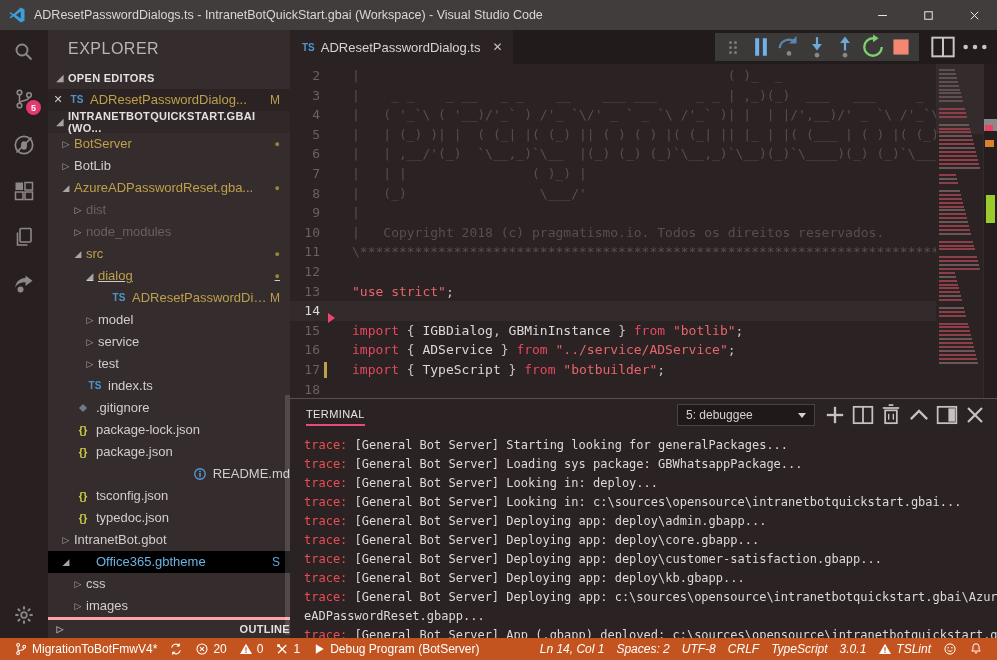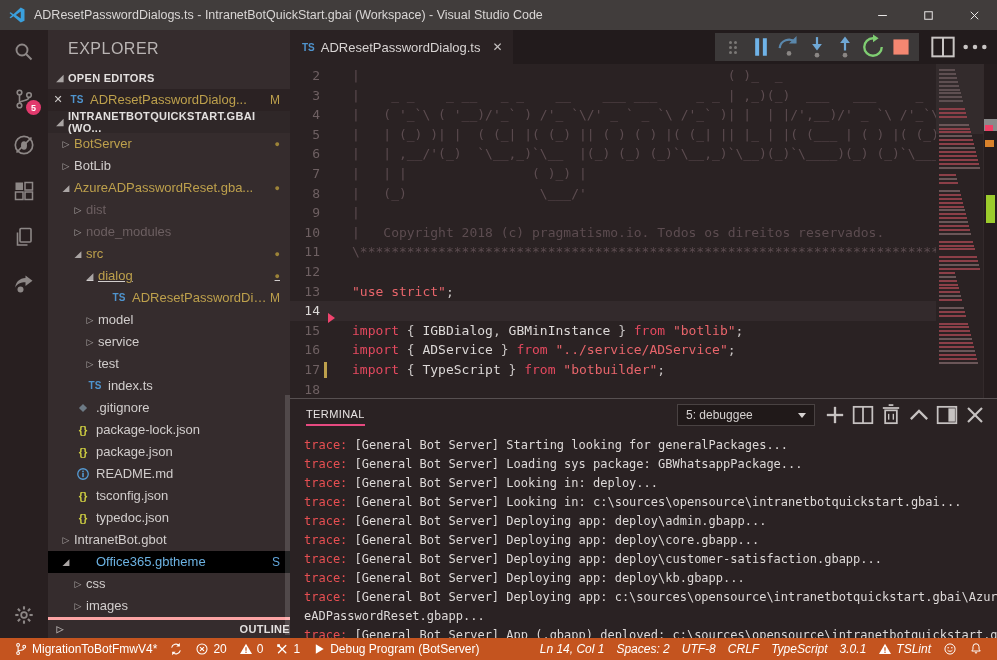--- a/index.html
+++ b/index.html
@@ -302,21 +302,21 @@
           <div class="tree-row" style="padding-left: 10px;">
             <span class="tw"></span>
             <span class="fi fi-json">{}</span>
             <span class="t-label">package-lock.json</span>
           </div>
           <div class="tree-row" style="padding-left: 10px;">
             <span class="tw"></span>
             <span class="fi fi-json">{}</span>
             <span class="t-label">package.json</span>
           </div>
-          <div class="tree-row" style="padding-left: 10px;">
+          <div class="tree-row" style="padding-left: 10px; justify-content: flex-end;">
             <span class="tw"></span>
             <span class="fi">
               <svg viewBox="0 0 24 24">
                 <circle cx="12" cy="12" r="9" fill="none" stroke="#559cd6" stroke-width="2.2"></circle>
                 <circle cx="12" cy="7.3" r="1.5" fill="#559cd6"></circle>
                 <rect x="10.7" y="10" width="2.6" height="7.4" fill="#559cd6"></rect>
               </svg>
             </span>
             <span class="t-label">README.md</span>
           </div>

